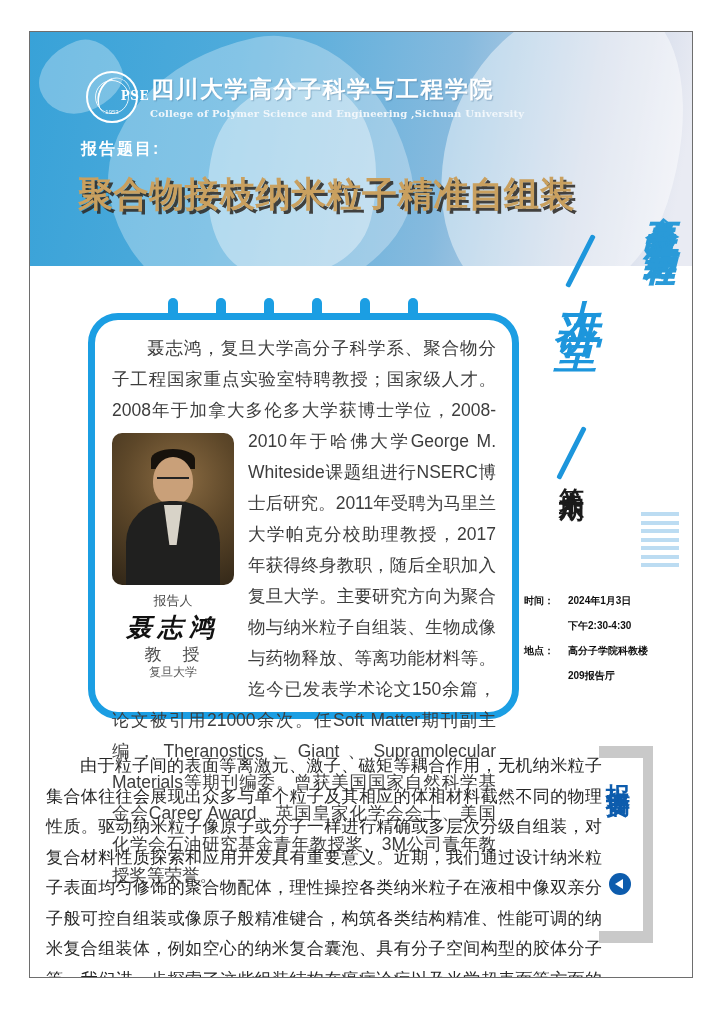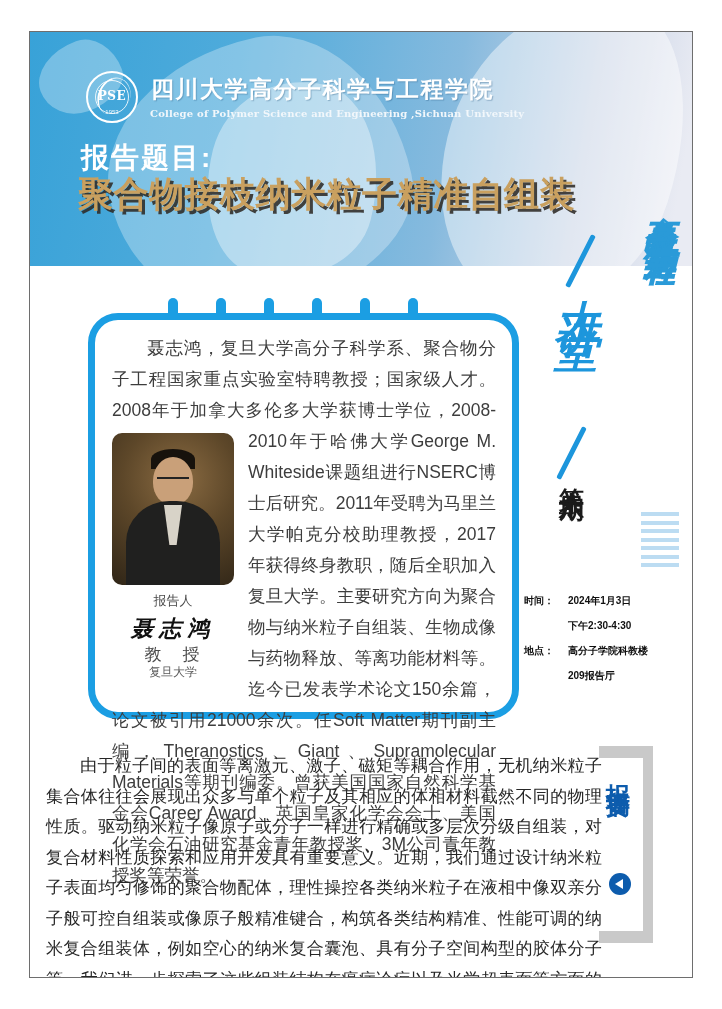--- a/index.html
+++ b/index.html
@@ -19,34 +19,34 @@
   .blob3{left:418px;top:-40px;width:230px;height:320px;background:rgba(255,255,255,0.45);
          border-radius:60% 40% 52% 48% / 52% 55% 45% 48%;transform:rotate(18deg);}
   .blob4{left:8px;top:10px;width:84px;height:70px;background:rgba(255,255,255,0.30);
          border-radius:60% 40% 55% 45% / 50% 60% 40% 50%;transform:rotate(-20deg);}
 
   .logo{position:absolute;left:56px;top:39px;width:52px;height:52px;border-radius:50%;
         border:2px solid #ffffff;box-sizing:border-box;color:#fff;text-align:center;}
   .logo-inner{position:absolute;left:7px;top:7px;width:34px;height:34px;border-radius:50%;
         border:1px solid rgba(255,255,255,0.85);box-sizing:border-box;}
   .logo-abbr{position:absolute;left:0;top:16px;width:100%;font-size:12px;font-weight:bold;
-        font-family:"DejaVu Serif",serif;letter-spacing:0.5px;}
+        font-family:"DejaVu Serif",serif;letter-spacing:0.5px;padding-left:23px;}
   .logo-year{position:absolute;left:0;top:36px;width:100%;font-size:6px;opacity:0.9;}
   .logo-swoosh{position:absolute;left:10px;top:4px;width:30px;height:38px;border-radius:50%;
         border-left:2px solid #ffffff;border-top:1.5px solid rgba(255,255,255,0.7);
         transform:rotate(24deg);}
 
   .univ-cn{position:absolute;left:121px;top:42px;width:380px;color:#ffffff;
         font-family:"DejaVu Serif",serif;font-weight:bold;font-size:23px;letter-spacing:1.5px;
         text-shadow:1px 1px 1px rgba(40,90,130,0.35);}
   .univ-en{position:absolute;left:120px;top:76px;width:400px;color:#f2f7fb;
         font-family:"DejaVu Serif",serif;font-weight:bold;font-size:10px;letter-spacing:0.2px;}
 
   .title-label{position:absolute;left:51px;top:107px;color:#ffffff;font-weight:bold;
-        font-size:28px;letter-spacing:2px;}
+        font-size:16px;letter-spacing:2px;}
   .poster-title{position:absolute;left:48px;top:139px;width:560px;color:#c9a05f;
         font-family:"DejaVu Serif",serif;font-weight:bold;font-size:35px;letter-spacing:0.5px;
         text-shadow:3px 3px 0 rgba(45,42,38,0.88);white-space:nowrap;}
 
   
   .series-name{position:absolute;left:604px;top:160px;height:350px;
         writing-mode:vertical-rl;font-family:"DejaVu Serif",serif;font-style:italic;font-weight:bold;
         font-size:31px;line-height:52px;letter-spacing:6px;color:#f4fafe;
         -webkit-text-stroke:1.3px #2a9ad8;text-stroke:1.3px #2a9ad8;
         text-shadow:0 0 1px #2a9ad8;}
@@ -88,21 +88,21 @@
         background:#c9a079;}
   .photo .glasses{position:absolute;left:45px;top:44px;width:32px;height:9px;
         border-top:2px solid #222;}
   .photo .hair{position:absolute;left:39px;top:16px;width:44px;height:20px;border-radius:50% 50% 0 0;
         background:#17120c;}
   .photo .body{position:absolute;left:14px;top:68px;width:94px;height:90px;border-radius:46% 46% 0 0;
         background:#20201f;}
   .photo .shirt{position:absolute;left:52px;top:72px;width:18px;height:40px;
         background:#d8d3c8;clip-path:polygon(50% 0,100% 0,70% 100%,30% 100%,0 0);}
   .cap-role{font-size:13px;color:#4a4a4a;margin-top:6px;line-height:20px;}
-  .cap-name{font-size:22px;color:#111;font-family:"DejaVu Serif",serif;font-style:italic;
+  .cap-name{font-size:25px;color:#111;font-family:"DejaVu Serif",serif;font-style:italic;
         font-weight:bold;letter-spacing:6px;line-height:34px;white-space:nowrap;}
   .cap-title{font-size:17px;color:#4a4a4a;line-height:19px;letter-spacing:2px;}
   .cap-affil{font-size:12px;color:#5a5a5a;line-height:17px;}
 
   
   .abstract{position:absolute;left:16px;top:719px;width:556px;font-size:17px;line-height:30.5px;
         color:#262626;text-align:justify;text-indent:2em;margin:0;}
   .abs-bracket{position:absolute;left:569px;top:714px;width:54px;height:197px;box-sizing:border-box;
         border-top:12px solid #c9c9c9;border-right:10px solid #c9c9c9;border-bottom:12px solid #c9c9c9;}
   .abs-label{position:absolute;left:574px;top:733px;writing-mode:vertical-rl;

